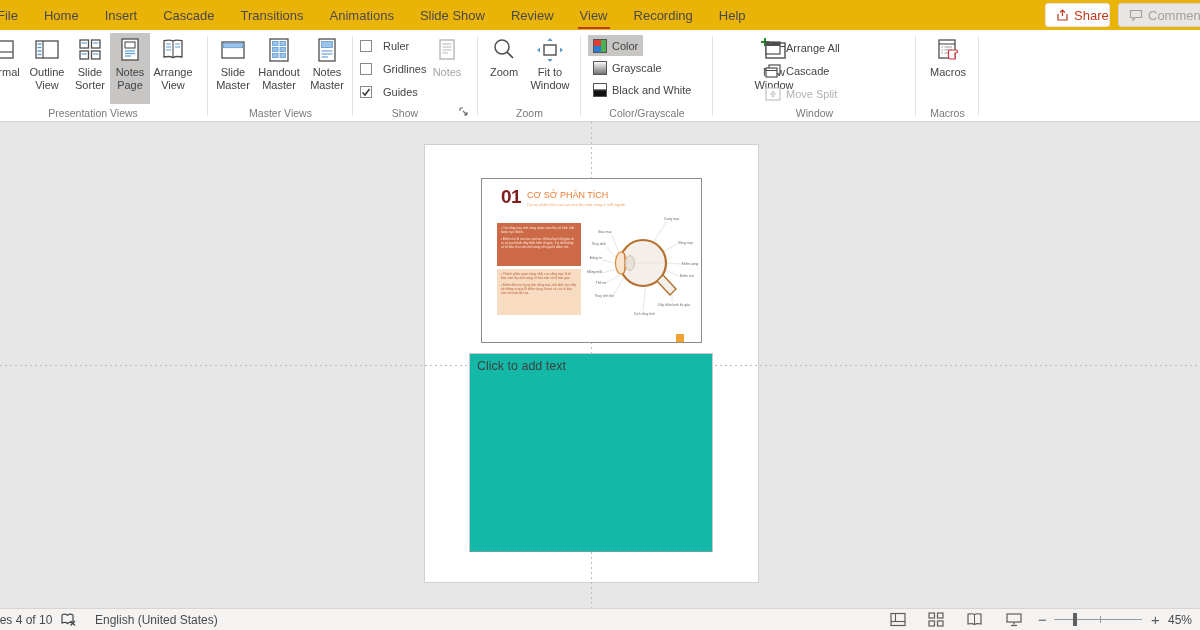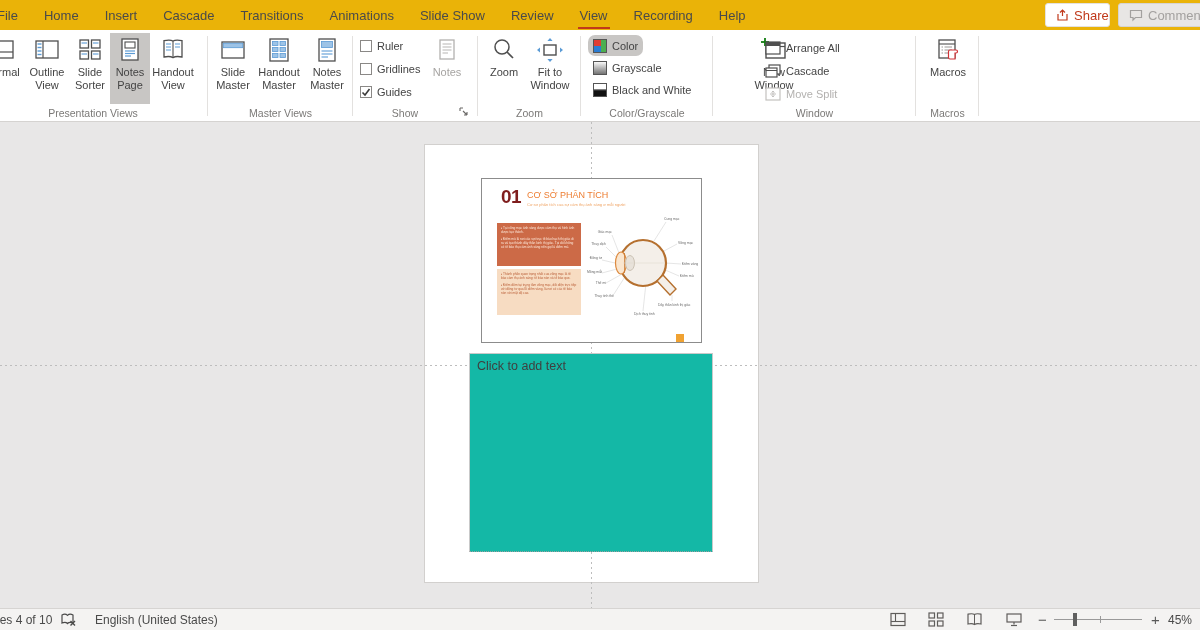--- a/index.html
+++ b/index.html
@@ -17,24 +17,24 @@
   
   #ribbon{position:absolute;left:0;top:30px;width:1200px;height:92px;background:#fff;border-bottom:1px solid #d5d3d1;box-sizing:border-box;}
   .sep{position:absolute;top:6px;height:80px;width:1px;background:#e3e1df;}
   .grp-label{position:absolute;top:77px;font-size:10.5px;color:#7b7977;text-align:center;white-space:nowrap;}
   .bigbtn{position:absolute;top:3px;height:71px;display:flex;flex-direction:column;align-items:center;
           font-size:11px;line-height:13px;color:#444;text-align:center;cursor:pointer;box-sizing:border-box;}
   .bigbtn .icn{height:32px;display:flex;align-items:center;justify-content:center;margin-top:1px;}
   .bigbtn.selected{background:#c8c6c4;}
   .bigbtn.disabled{color:#a6a4a2;}
   .lbl{white-space:pre-line;}
-  .chk-row{position:absolute;left:360px;height:17px;display:flex;align-items:center;gap:5px;font-size:11px;color:#444;cursor:pointer;}
+  .chk-row{position:absolute;left:360px;height:17px;display:flex;align-items:center;gap:11px;font-size:11px;color:#444;cursor:pointer;}
   .cbox{width:12px;height:12px;background:#fff;border:1px solid #8a8886;display:flex;align-items:center;justify-content:center;box-sizing:border-box;}
   .srow{position:absolute;height:21px;display:flex;align-items:center;gap:5px;font-size:11px;color:#444;padding:0 5px;cursor:pointer;white-space:nowrap;}
-  .srow.selected{background:#c8c6c4;border-radius:7px;}
+  .srow.selected{background:#c8c6c4;}
   .srow.disabled{color:#b3b1af;}
   .caret{font-size:9px;color:#444;margin-left:1px;}
   #dlg-launcher{position:absolute;left:459px;top:77px;width:12px;height:12px;cursor:pointer;}
   
   #canvas{position:absolute;left:0;top:122px;width:1200px;height:486px;background:#e8e7e7;}
   #page{position:absolute;left:425px;top:23px;width:333px;height:437px;background:#fff;box-shadow:0 0 0 1px #d2d0ce;}
   .guide-v{position:absolute;left:591px;top:0;width:1px;height:486px;
            background-image:repeating-linear-gradient(to bottom,#bdbdbd 0 2px,transparent 2px 5px);}
   .guide-h{position:absolute;left:0;top:243px;width:1200px;height:1px;
            background-image:repeating-linear-gradient(to right,#bdbdbd 0 2px,transparent 2px 5px);}
@@ -170,21 +170,21 @@
             <line x1="13" y1="4" x2="13" y2="20.6" stroke="#4f4f4f" stroke-width="1.1"></line>
             <g stroke="#5b9bd5" stroke-width="1">
               <line x1="6" y1="7" x2="11" y2="7"></line>
               <line x1="6" y1="10" x2="11" y2="10"></line>
               <line x1="6" y1="13" x2="11" y2="13"></line>
               <line x1="15" y1="7" x2="20" y2="7"></line>
               <line x1="15" y1="10" x2="20" y2="10"></line>
             </g>
           </svg>
       </span>
-      <span class="lbl">Handout View</span>
+      <span class="lbl">Arrange View</span>
     </div>
     <div class="grp-label" style="left:-18px;width:222px">Presentation Views</div>
 
     <div class="sep" style="left:207px"></div>
 
     <div class="bigbtn" style="left:212px;width:42px">
       <span class="icn">
         <svg width="26" height="26" viewBox="0 0 26 26">
             <rect x="2" y="5" width="22" height="16" fill="#fff" stroke="#4f4f4f" stroke-width="1.3"></rect>
             <rect x="3.2" y="6.2" width="19.6" height="4.5" fill="#9dc3e6" stroke="#5b9bd5" stroke-width="0.8"></rect>

